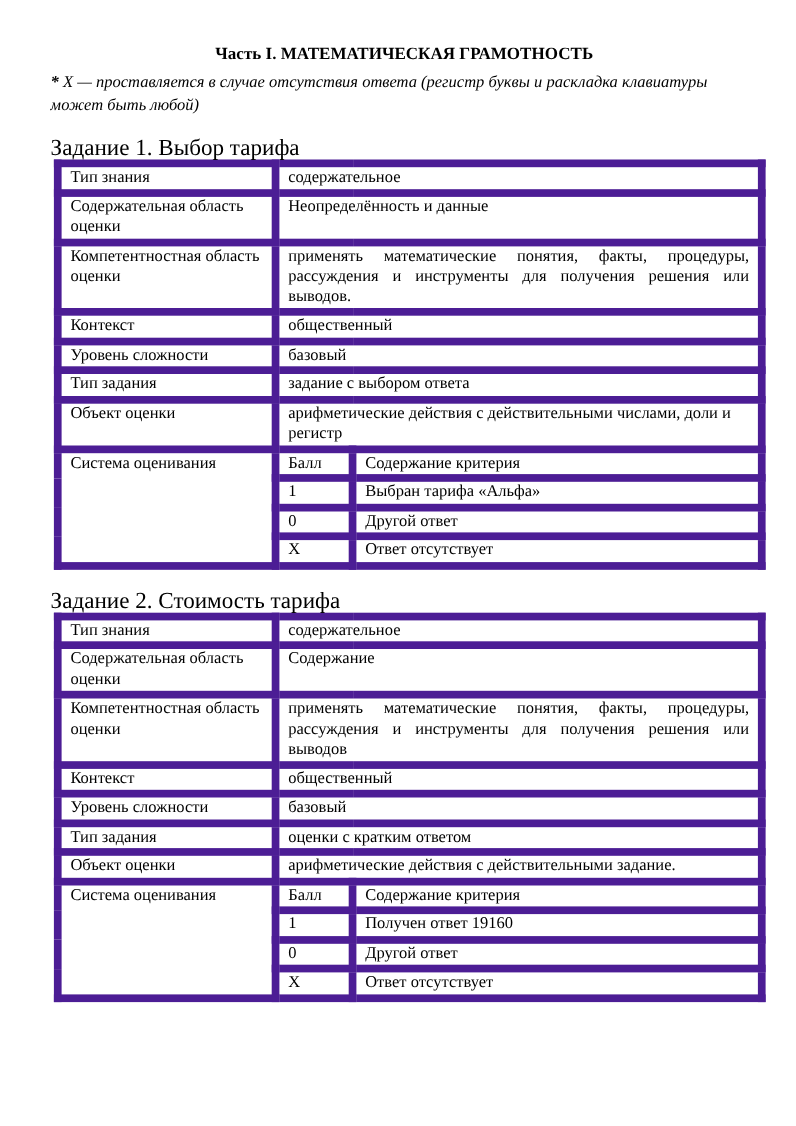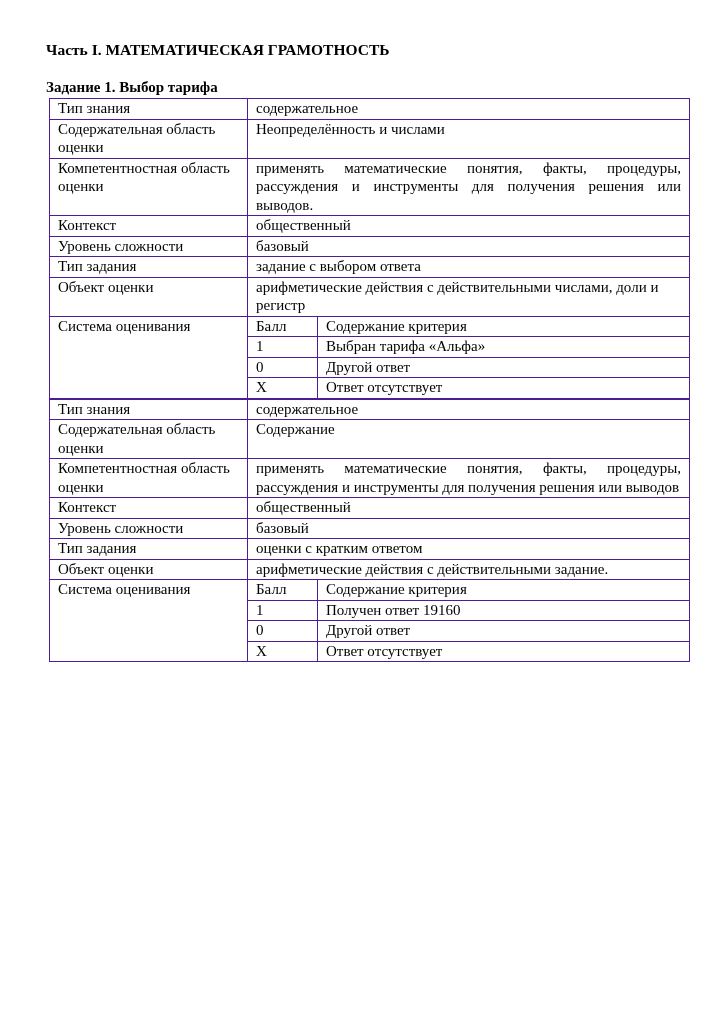--- a/index.html
+++ b/index.html
@@ -16,47 +16,47 @@
   }
   .page {
     box-sizing: border-box;
     width: 724px;
     height: 1024px;
     padding: 40px 35px 0 46px;
   }
   .doc-title {
     font-size: 15.5px;
     font-weight: bold;
-    text-align: left;
+    text-align: center;
     margin: 0;
     line-height: 19px;
   }
   .note {
     font-size: 15px;
     font-style: italic;
     line-height: 20.5px;
     margin: 6px 0 0 0;
   }
   .note-marker {
     font-weight: bold;
   }
   .task-heading {
-    font-size: 15px;
-    font-weight: bold;
+    font-size: 21px;
+    font-weight: normal;
     margin: 19px 0 1px 0;
     line-height: 19px;
   }
   table.spec {
     border-collapse: collapse;
     table-layout: fixed;
     width: 640px;
     margin-left: 3px;
   }
   table.spec td {
-    border: 1px solid #4c1d95;
+    border: 7px solid #4c1d95;
     padding: 0 8px 1px 8px;
     vertical-align: top;
     font-size: 15px;
     line-height: 18.5px;
   }
   td.justify {
     text-align: justify;
   }
   td.bold {
     font-weight: normal;
@@ -65,37 +65,38 @@
   col.c2 { width: 70px; }
   col.c3 { width: 372px; }
 </style>
 </head>
 <body>
 
 <div class="page">
 
   <h1 class="doc-title">Часть I. МАТЕМАТИЧЕСКАЯ ГРАМОТНОСТЬ</h1>
 
+  <p class="note"><span class="note-marker">* </span><span>X — проставляется в случае отсутствия ответа (регистр буквы и раскладка клавиатуры может быть любой)</span></p>
 
   <h2 class="task-heading">Задание 1. Выбор тарифа</h2>
 
   <table class="spec">
     <colgroup>
         <col class="c1">
         <col class="c2">
         <col class="c3">
       </colgroup>
     <tbody>
       <tr>
         <td class="lbl">Тип знания</td>
         <td class="val" colspan="2">содержательное</td>
       </tr>
       <tr>
         <td class="lbl">Содержательная область оценки</td>
-        <td class="val" colspan="2">Неопределённость и числами</td>
+        <td class="val" colspan="2">Неопределённость и данные</td>
       </tr>
       <tr>
         <td class="lbl">Компетентностная область оценки</td>
         <td class="val justify" colspan="2">применять математические понятия, факты, процедуры, рассуждения и инструменты для получения решения или выводов.</td>
       </tr>
       <tr>
         <td class="lbl">Контекст</td>
         <td class="val" colspan="2">общественный</td>
       </tr>
       <tr>
@@ -123,20 +124,21 @@
         <td class="bold">0</td>
         <td>Другой ответ</td>
       </tr>
       <tr>
         <td class="bold">X</td>
         <td>Ответ отсутствует</td>
       </tr>
     </tbody>
   </table>
 
+  <h2 class="task-heading">Задание 2. Стоимость тарифа</h2>
 
   <table class="spec">
     <colgroup>
         <col class="c1">
         <col class="c2">
         <col class="c3">
       </colgroup>
     <tbody>
       <tr>
         <td class="lbl">Тип знания</td>

